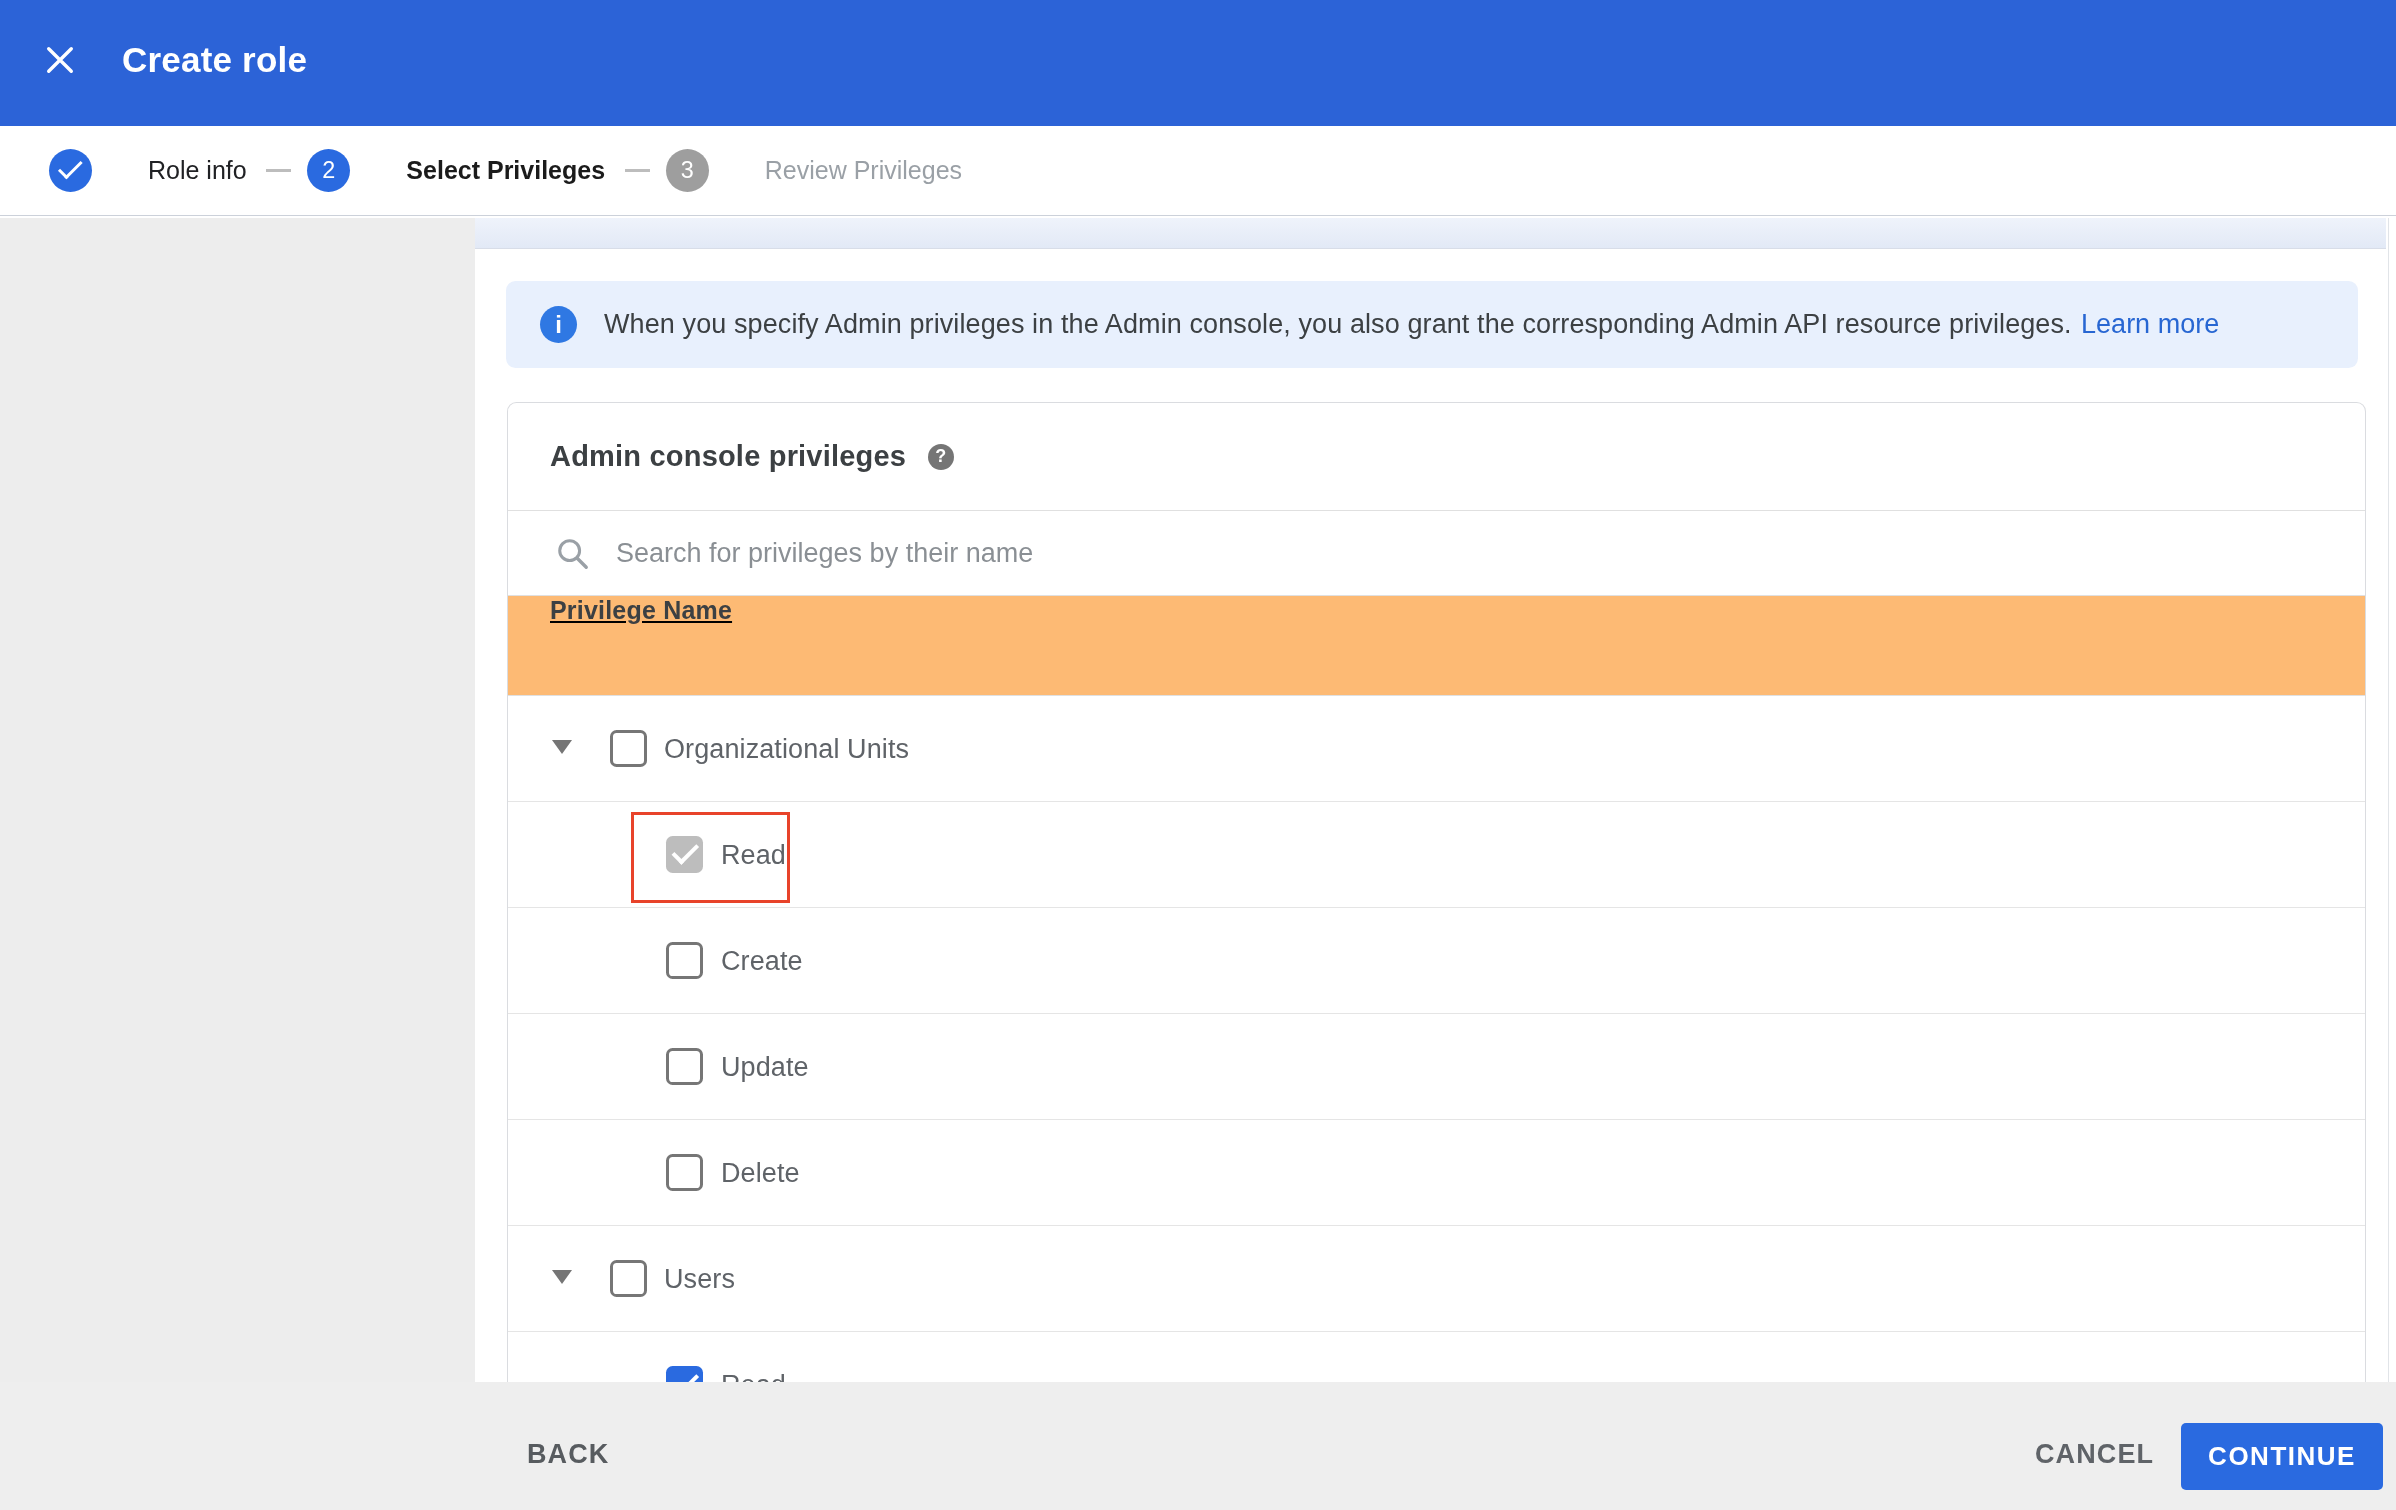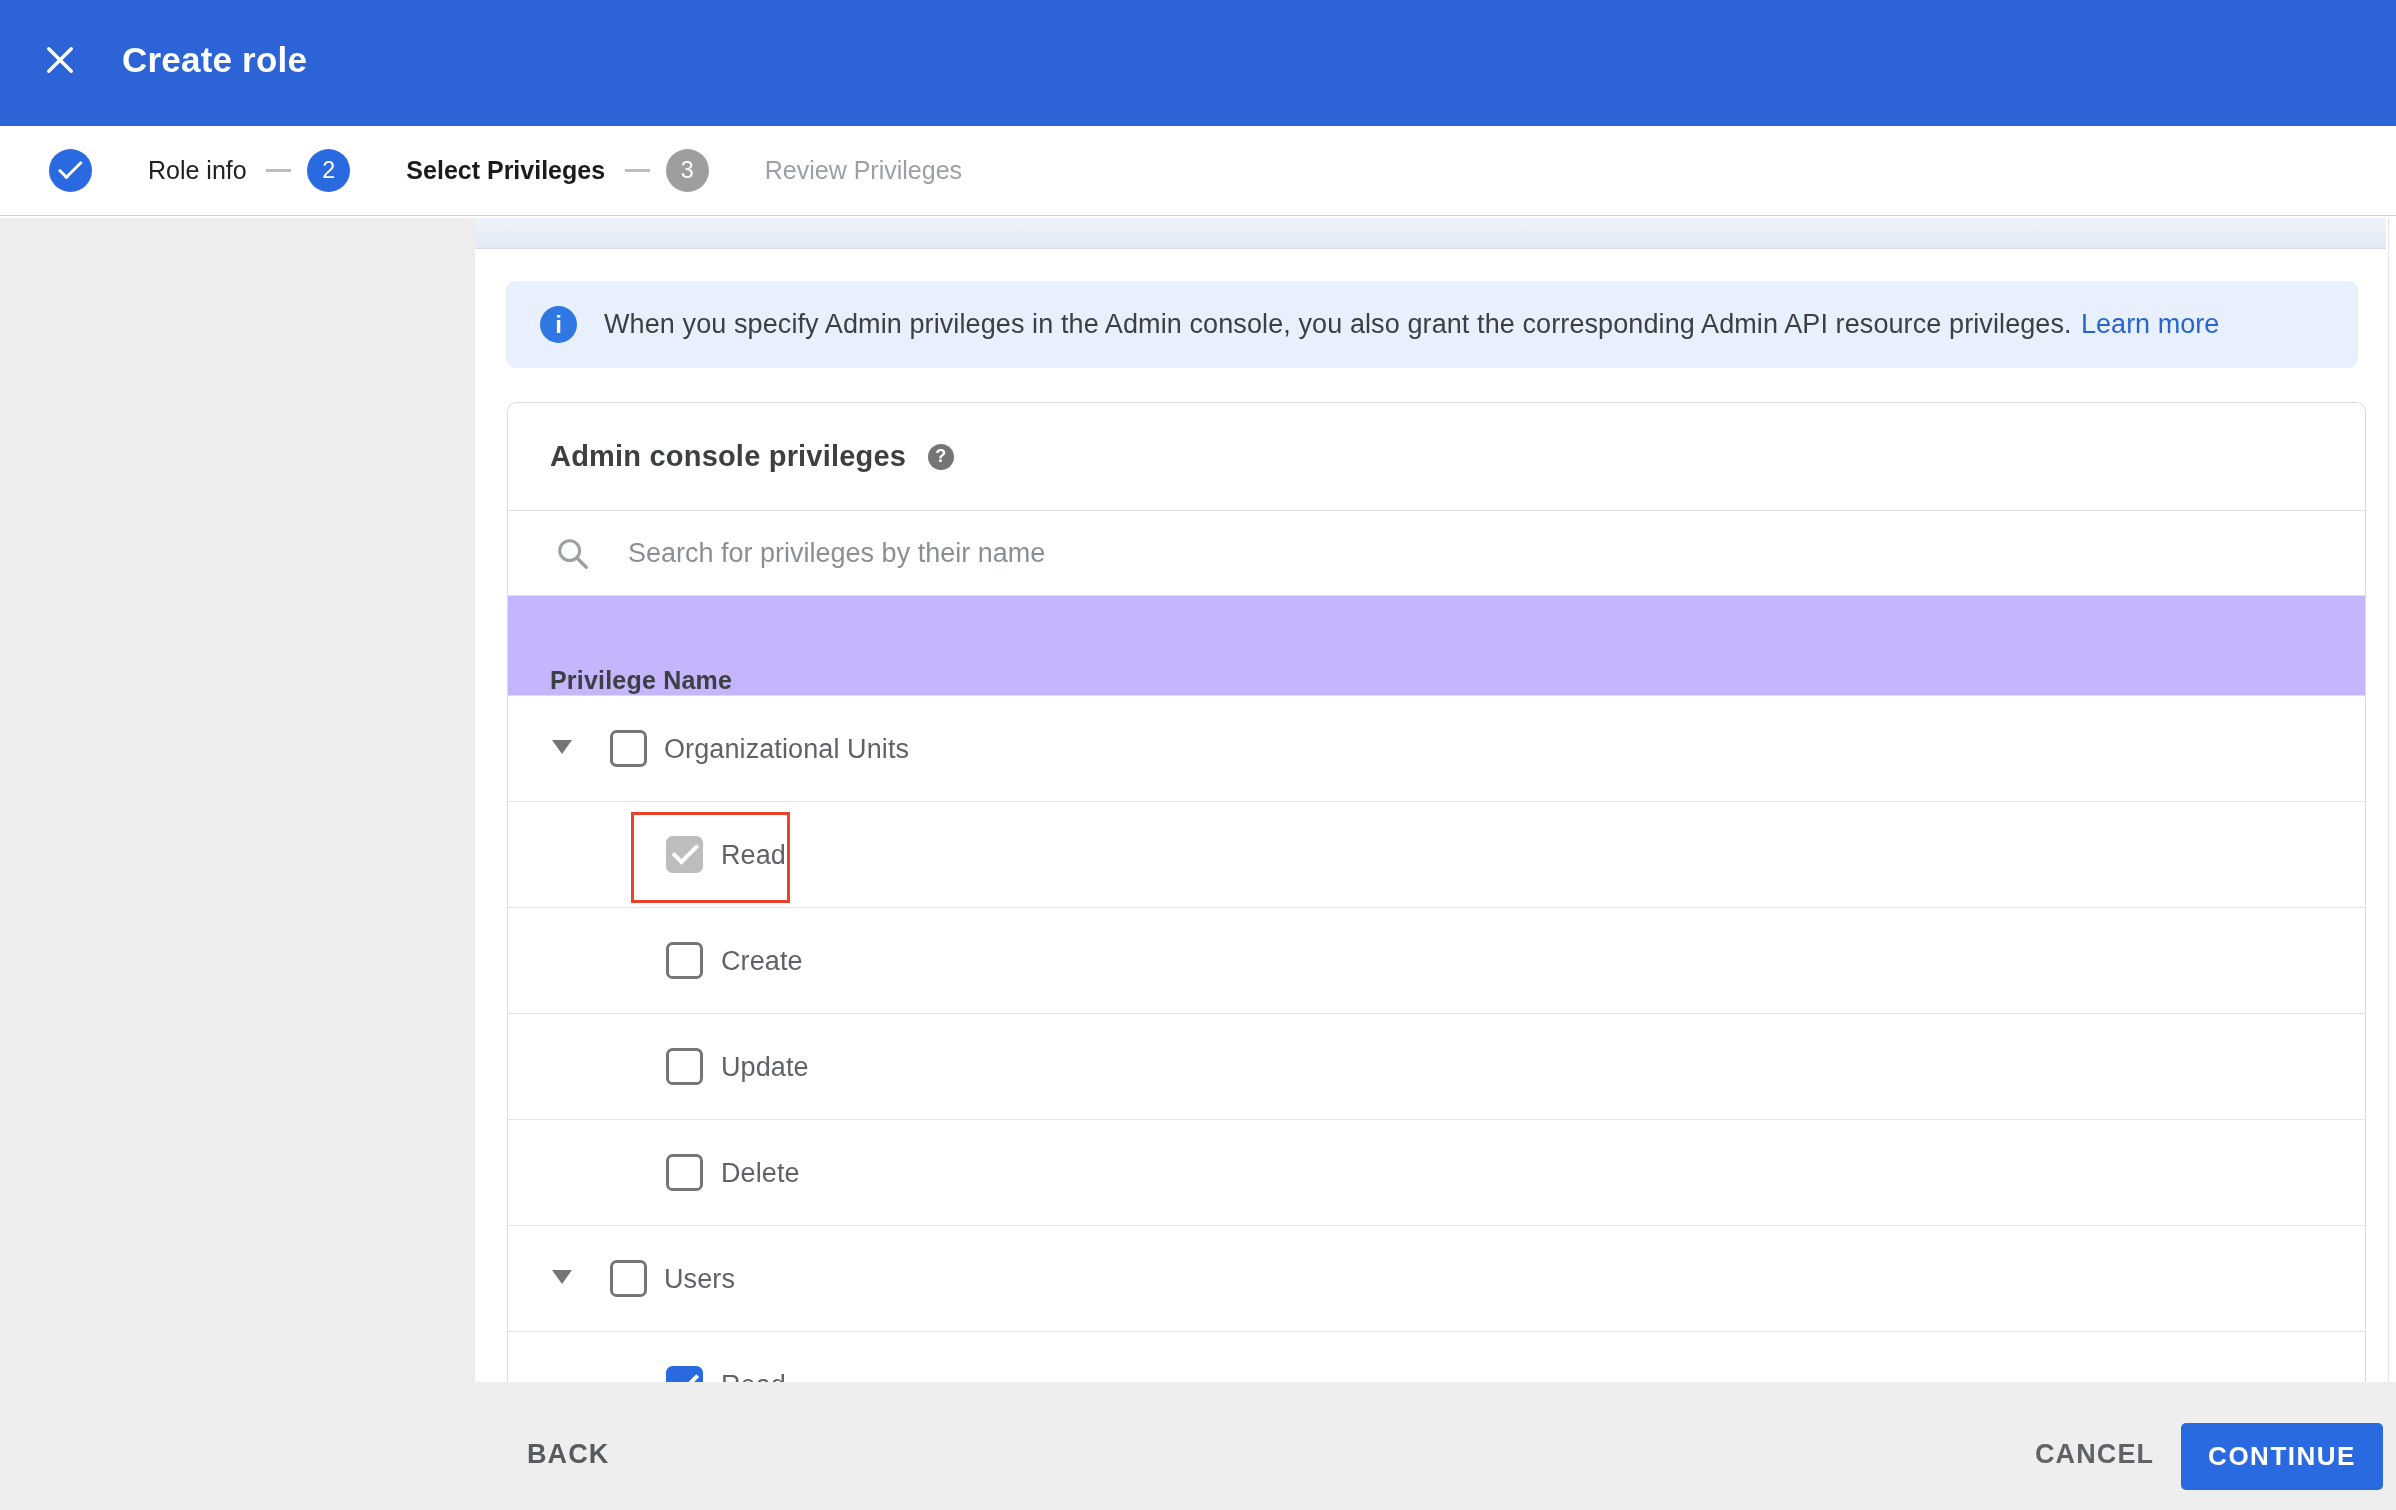--- a/index.html
+++ b/index.html
@@ -82,26 +82,26 @@
   .card-title-row { height:108px; display:flex; align-items:center; padding-left:42px; border-bottom:0.9px solid #e0e0e0; }
   .card-title { font-size:29px; font-weight:700; color:#3c4043; letter-spacing:0.2px; }
   .help-icon {
     width:26px; height:26px; border-radius:50%; background:#757575; margin-left:21.5px;
     display:flex; align-items:center; justify-content:center;
     color:#fff; font-size:18px; font-weight:700; cursor:pointer;
   }
   .search-row { height:85px; display:flex; align-items:center; padding-left:47px; border-bottom:0.9px solid #e0e0e0; }
   .search-icon { flex:0 0 auto; display:flex; }
   .search-input {
-    margin-left:36px; border:none; outline:none; background:transparent;
+    margin-left:24px; border:none; outline:none; background:transparent;
     font-family:"Liberation Sans", sans-serif; font-size:27px; color:#3c4043; width:1593px;
   }
   .search-input::placeholder { color:#8a8f94; opacity:1; }
 
-  .table-header { height:100px; background:#c4b5fd; display:flex; align-items:flex-end; padding-left:42px; border-bottom:0.9px solid #e0e0e0; }
+  .table-header { height:100px; background:#fdba74; display:flex; align-items:flex-start; padding-left:42px; border-bottom:0.9px solid #e0e0e0;text-decoration:underline; }
   .table-header-label { font-size:25px; font-weight:700; color:#3c4043; letter-spacing:0.2px; }
 
   .prow { position:relative; height:106px; border-bottom:0.9px solid #e5e5e5; }
   .tri {
     position:absolute; left:44px; top:50%; margin-top:-8.4px; width:0; height:0; cursor:pointer;
     border-left:10.3px solid transparent; border-right:10.3px solid transparent; border-top:14px solid #757575;
   }
   .cb {
     position:absolute; top:50%; margin-top:-19px; width:37px; height:37px; border-radius:6.6px; cursor:pointer;
     background:#fff; border:3.7px solid #767676;

